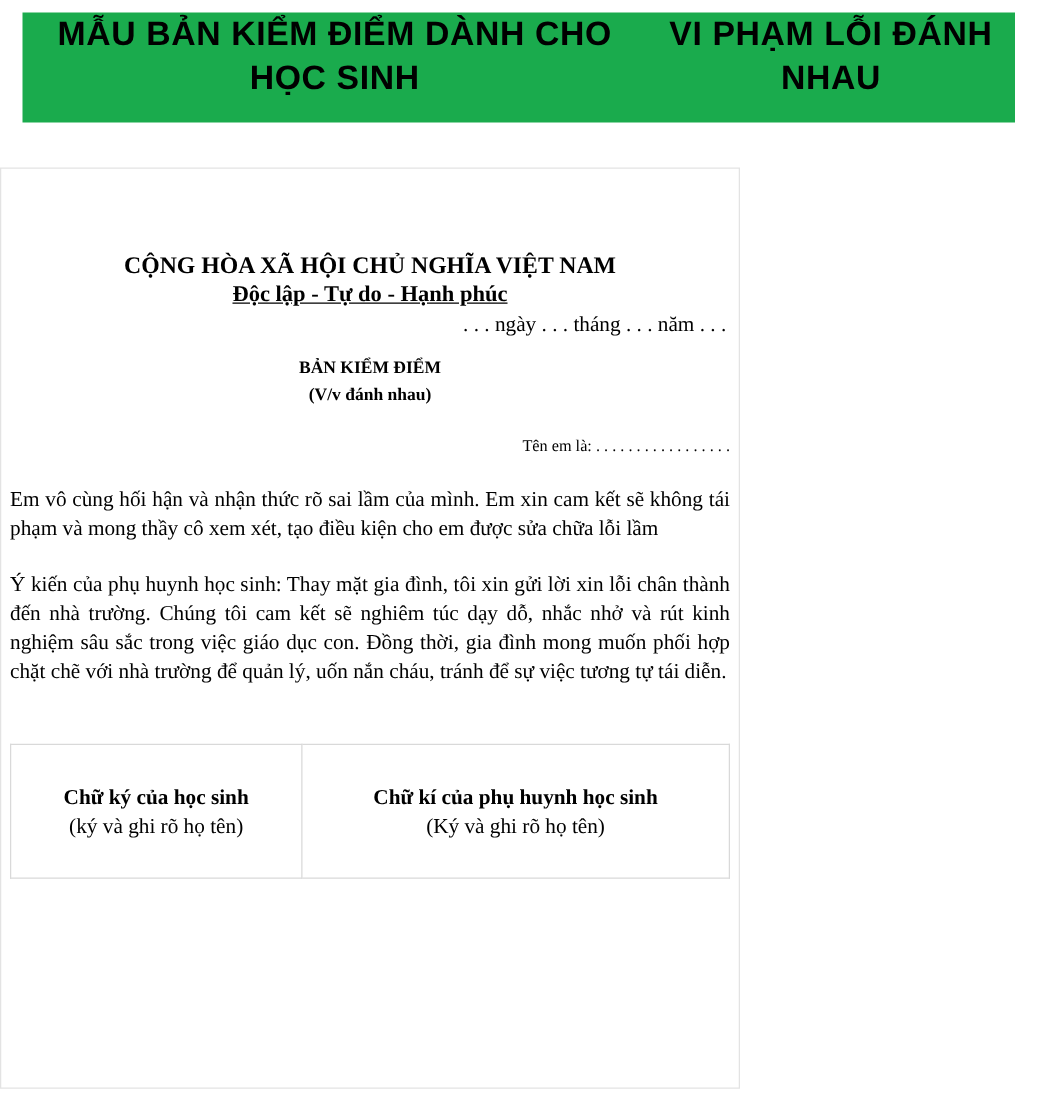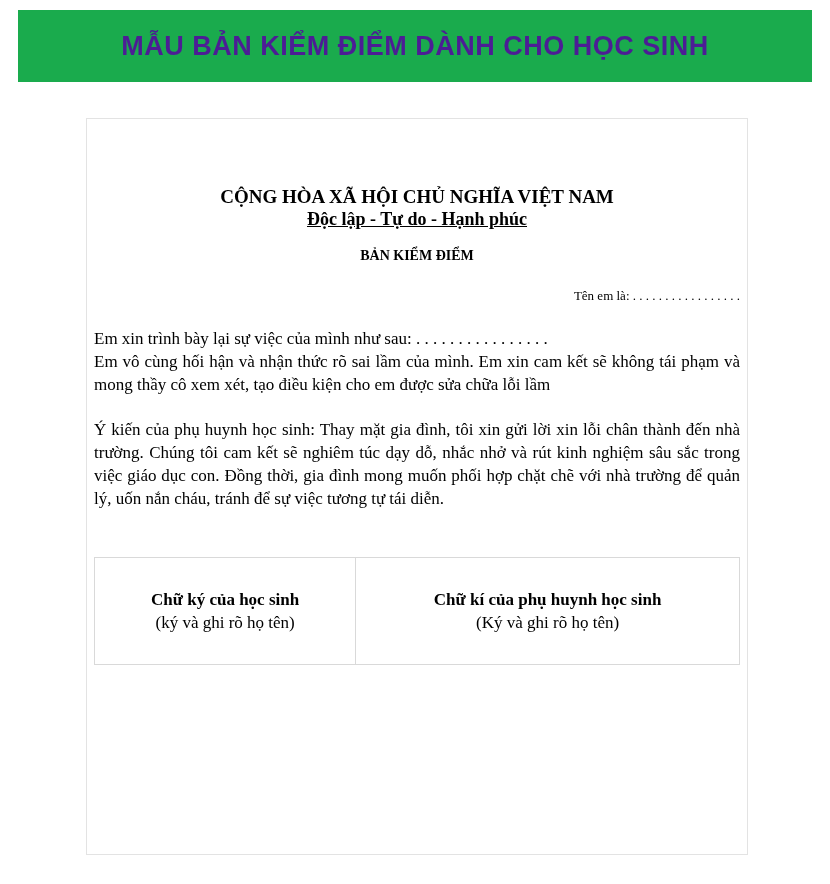--- a/index.html
+++ b/index.html
@@ -5,37 +5,35 @@
   * { margin: 0; padding: 0; box-sizing: border-box; }
   html, body {
     width: 830px; height: 884px;
     background: #ffffff;
     font-family: "Liberation Serif", "DejaVu Serif", serif;
     color: #000000;
     overflow: hidden;
   }
   .banner {
     margin: 10px 18px 0 18px;
-    height: 72px;
+    height: 88px;
     background: #1aab4d;
-    color: #4c1d95;
+    color: #000000;
     font-family: "Liberation Sans", "DejaVu Sans", sans-serif;
     font-weight: 700;
     font-size: 27px;
     line-height: 35px;
     letter-spacing: 0.5px;
     text-align: center;
     display: flex;
-    flex-direction: column;
     justify-content: center;
   }
   .page {
     margin-top: 36px;
-    margin-left: 86px;
-    width: 662px;
+    width: 592px;
     height: 737px;
     background: #ffffff;
     border: 1px solid #e3e3e3;
     padding: 66px 7px 17px 7px;
     overflow: hidden;
   }
   .nat-line1 {
     font-size: 19px; font-weight: 700; text-align: center; line-height: 23px;
   }
   .nat-line2 {
@@ -77,38 +75,40 @@
   }
   .sig-table td.student-cell { width: 40.5%; }
   .sig-title { font-size: 17px; font-weight: 700; line-height: 23px; }
   .sig-note  { font-size: 17px; line-height: 23px; }
 </style>
 </head>
 <body>
 
 <div class="banner">
   <div>MẪU BẢN KIỂM ĐIỂM DÀNH CHO HỌC SINH</div>
+  <div>VI PHẠM LỖI ĐÁNH NHAU</div>
 </div>
 
 <div class="page">
 
   <div class="nat-line1">CỘNG HÒA XÃ HỘI CHỦ NGHĨA VIỆT NAM</div>
   <div class="nat-line2">Độc lập - Tự do - Hạnh phúc</div>
 
+  <div class="date-line">. . . ngày . . . tháng . . . năm . . .</div>
 
   <div class="doc-head">
     <div>BẢN KIỂM ĐIỂM</div>
+    <div>(V/v đánh nhau)</div>
   </div>
 
   <div class="fields">
     <div>Tên em là: . . . . . . . . . . . . . . . . .</div>
   </div>
 
   <div class="block-statement">
-    <div class="intro-line">Em xin trình bày lại sự việc của mình như sau: . . . . . . . . . . . . . . . .</div>
     <div class="para">Em vô cùng hối hận và nhận thức rõ sai lầm của mình. Em xin cam kết sẽ không tái phạm và mong thầy cô xem xét, tạo điều kiện cho em được sửa chữa lỗi lầm</div>
   </div>
 
   <div class="block-parent">
     <div class="para">Ý kiến của phụ huynh học sinh: Thay mặt gia đình, tôi xin gửi lời xin lỗi chân thành đến nhà trường. Chúng tôi cam kết sẽ nghiêm túc dạy dỗ, nhắc nhở và rút kinh nghiệm sâu sắc trong việc giáo dục con. Đồng thời, gia đình mong muốn phối hợp chặt chẽ với nhà trường để quản lý, uốn nắn cháu, tránh để sự việc tương tự tái diễn.</div>
   </div>
 
   <table class="sig-table">
     <tbody>
       <tr>

